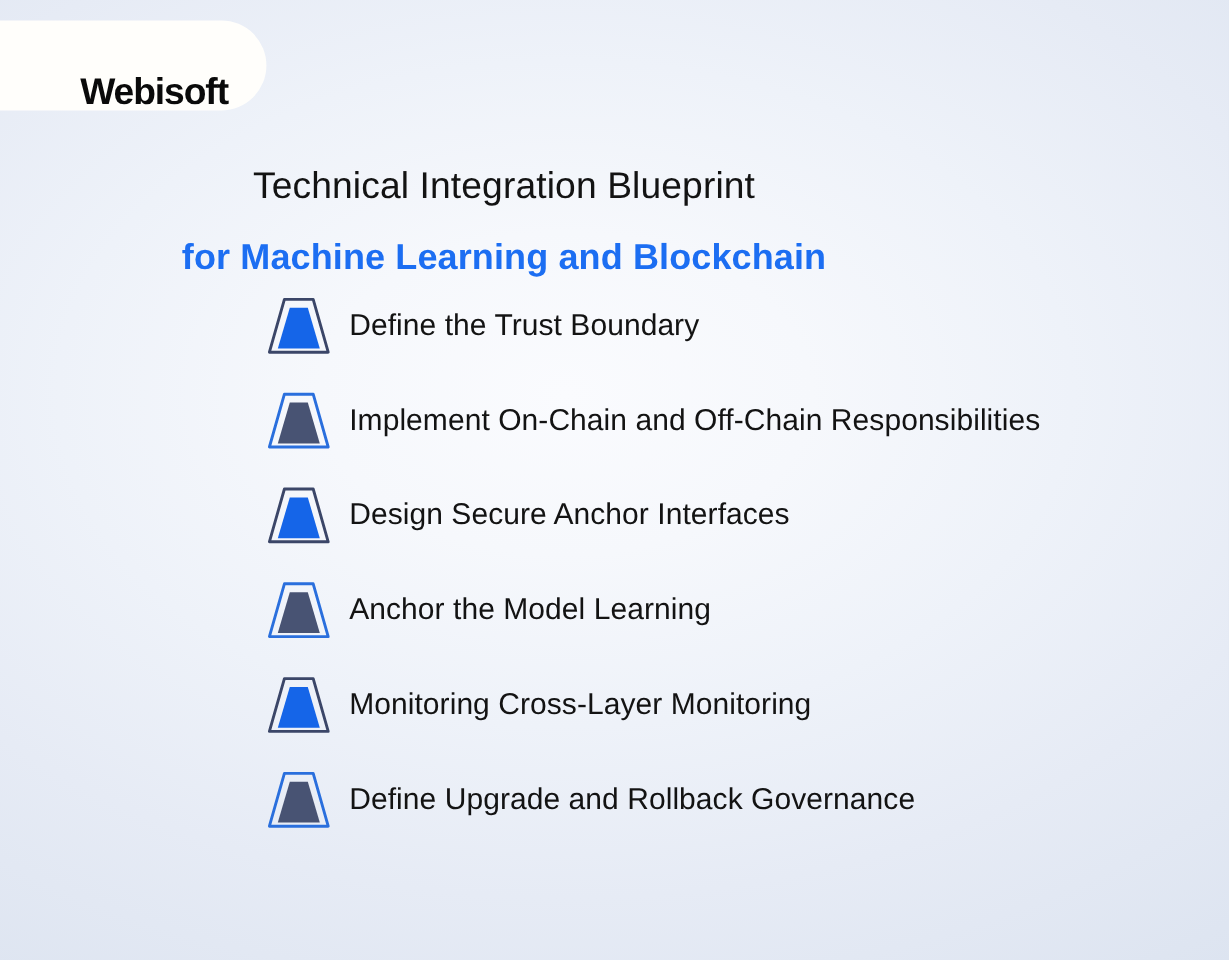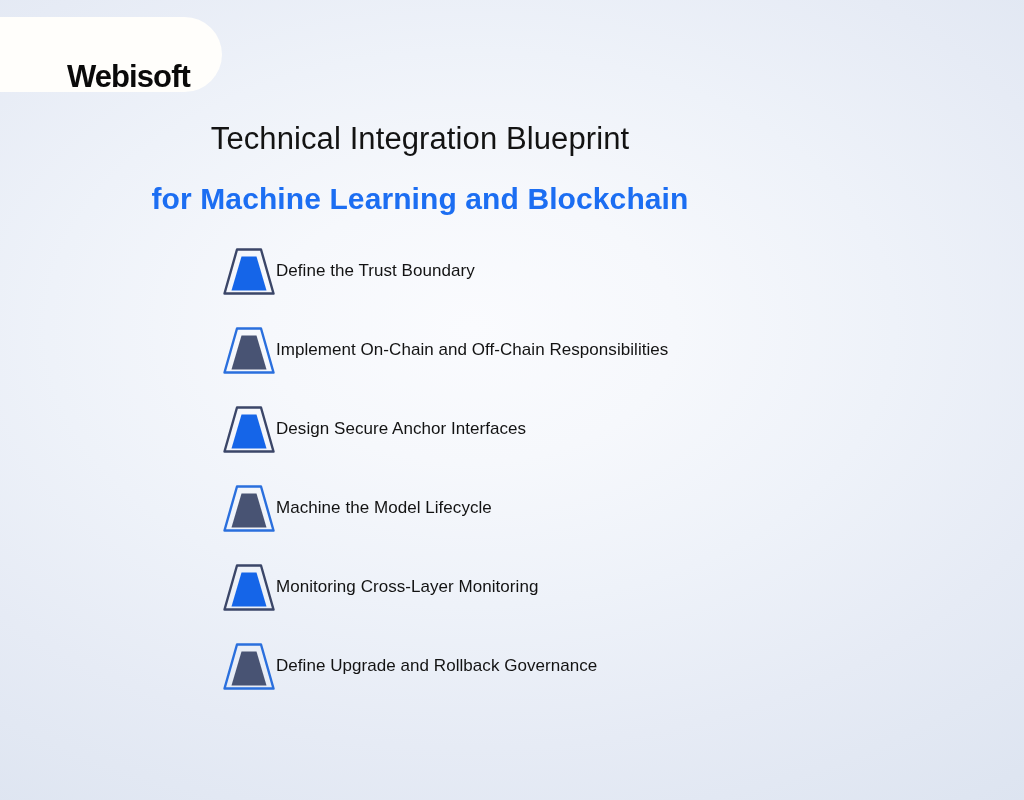--- a/index.html
+++ b/index.html
@@ -51,21 +51,21 @@
     color: #0a0a0a;
     letter-spacing: -0.9px;
     line-height: 1;
     margin-top: 44px;
   }
 
   
   .title-block {
     position: absolute;
     left: 0;
-    top: 118px;
+    top: 134px;
     width: 840px;
     text-align: center;
   }
   .title-line1 {
     font-size: 31px;
     font-weight: normal;
     color: #131313;
     line-height: 1.33;
     letter-spacing: 0.1px;
   }
@@ -91,23 +91,24 @@
     height: 56px;
     margin-bottom: 23px;
   }
   .row-icon {
     width: 54px;
     height: 52px;
     flex: 0 0 54px;
     display: block;
   }
   .row-label {
-    font-size: 17px;
+    font-size: 25px;
     color: #131313;
     line-height: 1.2;
+    margin-left: 15px;
     white-space: nowrap;
     letter-spacing: 0.05px;
   }
 </style>
 </head>
 <body>
 
 <div id="slide">
 
   <div class="logo-pill">
@@ -147,21 +148,21 @@
         </span>
         <span class="row-label">Design Secure Anchor Interfaces</span>
       </div>
       <div class="list-row">
         <span>
           <svg class="row-icon" viewBox="0 0 54 52" xmlns="http://www.w3.org/2000/svg">
             <path d="M2.5 48.5 L15 4.5 L39 4.5 L51.5 48.5 Z" fill="none" stroke="#2a6fdd" stroke-width="2.4" stroke-linejoin="round"></path>
             <path d="M9.5 45.5 L19.5 11.5 L34.5 11.5 L44.5 45.5 Z" fill="#485373"></path>
           </svg>
         </span>
-        <span class="row-label">Machine the Model Lifecycle</span>
+        <span class="row-label">Anchor the Model Learning</span>
       </div>
       <div class="list-row">
         <span>
           <svg class="row-icon" viewBox="0 0 54 52" xmlns="http://www.w3.org/2000/svg">
             <path d="M2.5 48.5 L15 4.5 L39 4.5 L51.5 48.5 Z" fill="none" stroke="#3b4668" stroke-width="2.4" stroke-linejoin="round"></path>
             <path d="M9.5 45.5 L19.5 11.5 L34.5 11.5 L44.5 45.5 Z" fill="#1565e8"></path>
           </svg>
         </span>
         <span class="row-label">Monitoring Cross-Layer Monitoring</span>
       </div>

